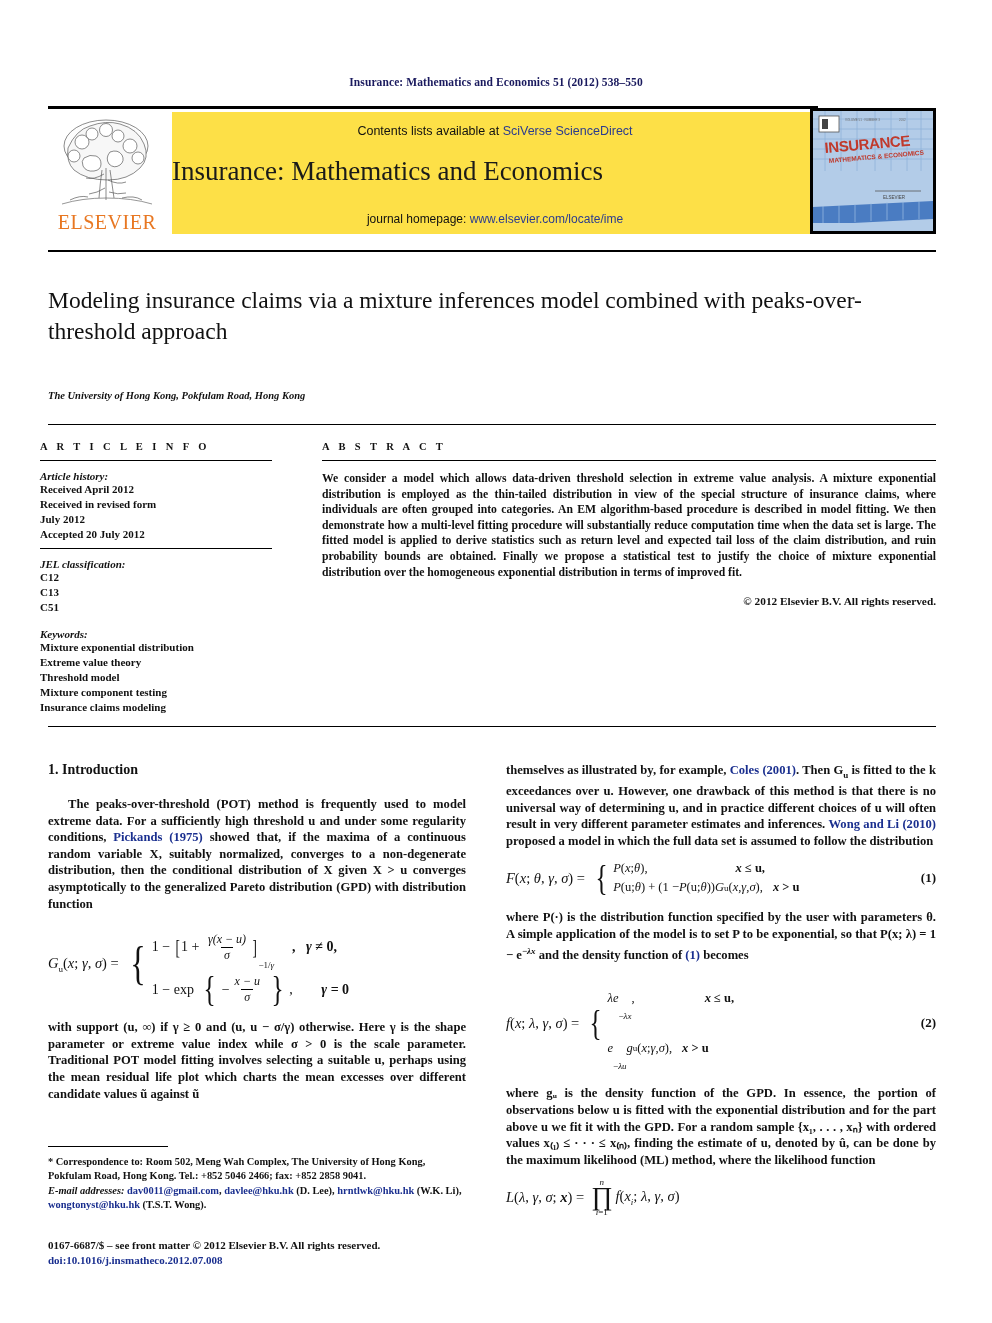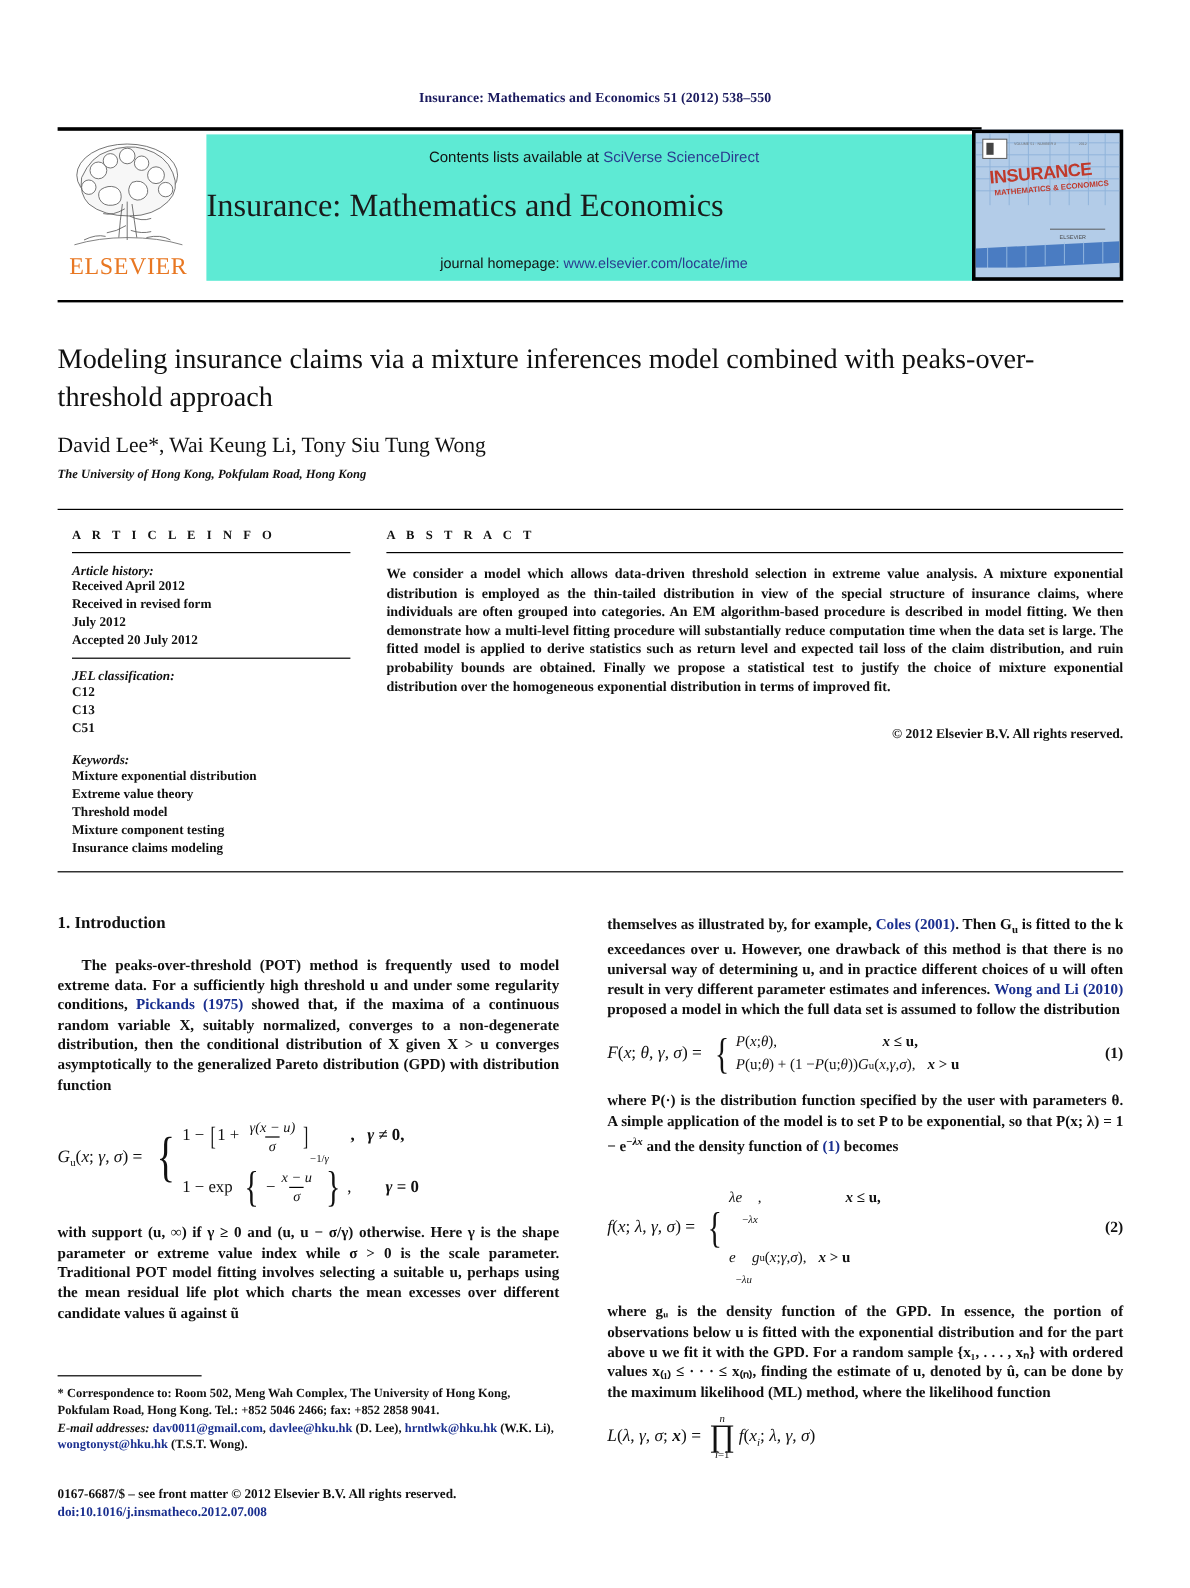--- a/index.html
+++ b/index.html
@@ -68,21 +68,21 @@
     font-size: 20px;
     letter-spacing: .5px;
     color: #e87722;
   }
   .banner {
     position: absolute;
     left: 124px;
     top: 6px;
     width: 646px;
     height: 122px;
-    background: #5eead4;
+    background: #fde047;
     border: 0;
   }
   .banner-top {
     position: absolute;
     left: 0; top: 12px;
     width: 646px;
     text-align: center;
     font-family: "Liberation Sans", sans-serif;
     font-size: 12.5px;
     color: #111;
@@ -164,21 +164,21 @@
   .info-rule-top {
     position: absolute;
     left: 48px;
     top: 424px;
     width: 888px;
     height: 1px;
     background: #000;
   }
   .col-info {
     position: absolute;
-    left: 60px;
+    left: 40px;
     top: 441px;
     width: 232px;
   }
   .col-abs {
     position: absolute;
     left: 322px;
     top: 441px;
     width: 614px;
   }
   .sec-head {
@@ -216,21 +216,21 @@
     font-size: 11.7px;
     line-height: 15.6px;
     text-align: justify;
     color: #111;
     font-weight: bold;
   }
   .abs-copy {
     font-family: "Liberation Serif", serif;
     font-size: 11.3px;
     text-align: right;
-    margin-top: 26px;
+    margin-top: 15px;
     color: #111;
     font-weight: bold;
   }
   .info-rule-bot {
     position: absolute;
     left: 48px;
     top: 726px;
     width: 888px;
     height: 1px;
     background: #000;
@@ -428,21 +428,20 @@
         <g stroke="#9ec0e4" stroke-width="0.7">
           <path d="M10 95 V113 M26 94 V112 M42 93 V111 M58 92 V110 M74 91 V109 M90 90.5 V108.5 M106 90 V108"></path>
         </g>
         <rect x="0" y="112" width="120" height="8" fill="#b3cce8"></rect>
       </svg>
     </div>
   </div>
 
   <div class="title-rule"></div>
   <div class="art-title">Modeling insurance claims via a mixture inferences model combined with peaks-over-threshold approach</div>
-  <div class="authors">David Lee*, Wai Keung Li, Tony Siu Tung Wong</div>
   <div class="affil">The University of Hong Kong, Pokfulam Road, Hong Kong</div>
 
   <div class="info-rule-top"></div>
 
   <div class="col-info">
     <div class="sec-head">A R T I C L E   I N F O</div>
     <div class="hr-thin wide"></div>
     <div class="info-label">Article history:</div>
     <div class="info-line">Received April 2012</div>
     <div class="info-line">Received in revised form</div>

